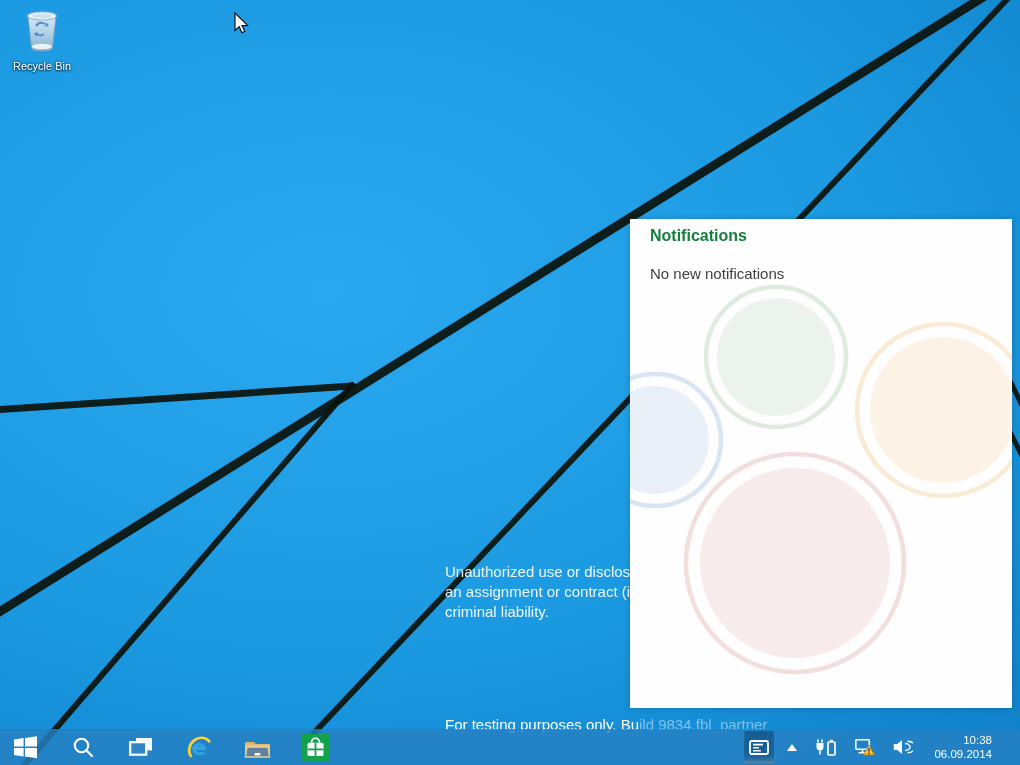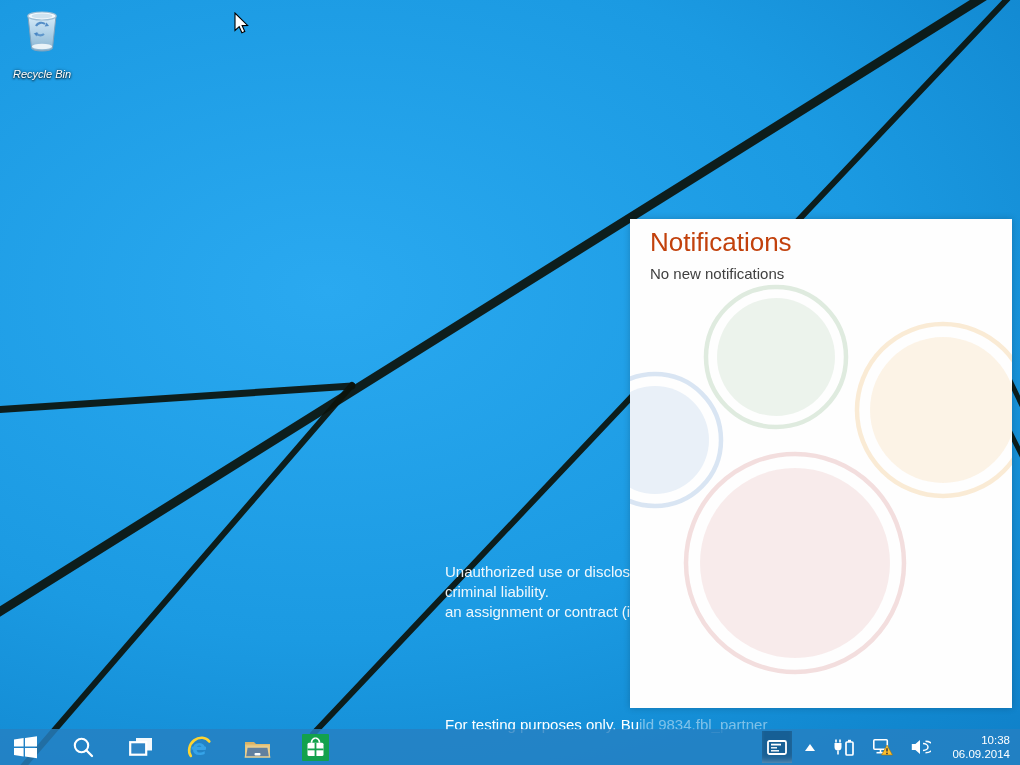--- a/index.html
+++ b/index.html
@@ -4,42 +4,42 @@
 <style>
   html,body{margin:0;padding:0;background:#222;}
   .screen{position:relative;width:1020px;height:765px;overflow:hidden;
     font-family:"Liberation Sans",sans-serif;
     background:radial-gradient(140% 120% at 32% 38%, #2aa9f0 0%, #1b9ae2 38%, #1187cf 62%, #0d74bd 85%, #0a6bb2 100%);}
   svg{display:block;}
   .beams{position:absolute;left:0;top:0;z-index:1;}
 
   
   .recycle{position:absolute;left:6px;top:8px;width:72px;z-index:2;text-align:center;cursor:default;}
-  .recycle .lbl{margin-top:14px;font-size:11px;color:#fff;text-shadow:0 1px 2px rgba(0,0,0,.85),0 0 3px rgba(0,0,0,.6);font-style:italic;}
+  .recycle .lbl{margin-top:6px;font-size:11px;color:#fff;text-shadow:0 1px 2px rgba(0,0,0,.85),0 0 3px rgba(0,0,0,.6);}
 
   
   .watermark{position:absolute;left:445px;top:562px;z-index:2;color:#fff;opacity:.93;
     font-size:15px;line-height:20px;white-space:nowrap;}
   .buildmark{position:absolute;left:445px;top:716px;z-index:2;color:#fff;
     font-size:15px;white-space:nowrap;}
   .buildmark .dim{opacity:.45;}
 
   
   .panel{position:absolute;left:630px;top:219px;width:382px;height:489px;z-index:3;
     background:#fefefe;box-shadow:0 0 7px rgba(0,0,0,.20);overflow:hidden;}
-  .panel .title{position:absolute;left:20px;top:8px;font-size:26px;font-weight:400;color:#c2410c;}
+  .panel .title{position:absolute;left:20px;top:8px;font-size:16px;font-weight:700;color:#15803d;}
   .panel .msg{position:absolute;left:20px;top:46px;font-size:15px;color:#404040;}
   .panel svg{position:absolute;left:0;top:0;}
 
   
   .taskbar{position:absolute;left:0;top:729px;width:1020px;height:36px;z-index:4;
     background:rgba(38,128,194,.82);display:flex;align-items:center;}
   .tb-left{display:flex;align-items:center;padding-left:7px;gap:22px;height:100%;}
   .tb-btn{width:36px;height:36px;display:flex;align-items:center;justify-content:center;cursor:pointer;}
-  .tb-right{margin-left:auto;display:flex;align-items:center;gap:8px;padding-right:6px;height:100%;}
+  .tb-right{margin-left:auto;display:flex;align-items:center;gap:8px;padding-right:24px;height:100%;}
   .tray-btn{display:flex;align-items:center;justify-content:center;height:32px;padding:0 5px;cursor:pointer;}
   .tray-btn.pressed{background:rgba(8,54,92,.45);box-shadow:inset 0 -6px 8px -6px rgba(255,255,255,.5);}
   .clock{color:#fff;font-size:11.5px;line-height:14px;text-align:right;padding-right:4px;min-width:66px;cursor:default;}
 
   
   .cursor{position:absolute;left:234px;top:12px;z-index:6;pointer-events:none;}
 </style>
 </head>
 <body>
 
@@ -72,22 +72,22 @@
       <path d="M24.5,14.5 l2.5,3.5 l-4.3,.4 Z" fill="#3f7fc0" opacity=".85"></path>
       <path d="M22,26 a6,6 0 0 1 -8.5,-1" fill="none" stroke="#3f7fc0" stroke-width="2.2" opacity=".7"></path>
       <path d="M14.5,28.5 l-2.8,-3.2 l4.3,-.8 Z" fill="#3f7fc0" opacity=".7"></path>
       <ellipse cx="20" cy="38.5" rx="10.2" ry="2.8" fill="#eef5fa" opacity=".95"></ellipse>
     </svg>
     <div class="lbl">Recycle Bin</div>
   </div>
 
   <div class="watermark">
     <div>Unauthorized use or disclosu</div>
+    <div>an assignment or contract (i</div>
     <div>criminal liability.</div>
-    <div>an assignment or contract (i</div>
   </div>
   <div class="buildmark"><span>For testing purposes only. Bu</span><span class="dim">ild 9834.fbl_partner</span></div>
 
   <div class="panel">
     <svg width="382" height="489" viewBox="0 0 382 489">
       <g fill-opacity="0.16">
         <circle cx="146" cy="138" r="59" fill="#8fbc8f"></circle>
         <circle cx="25" cy="221" r="54" fill="#7aa7d9"></circle>
         <circle cx="313" cy="191" r="73" fill="#f0bc6a"></circle>
         <circle cx="165" cy="344" r="95" fill="#d98b8b"></circle>

